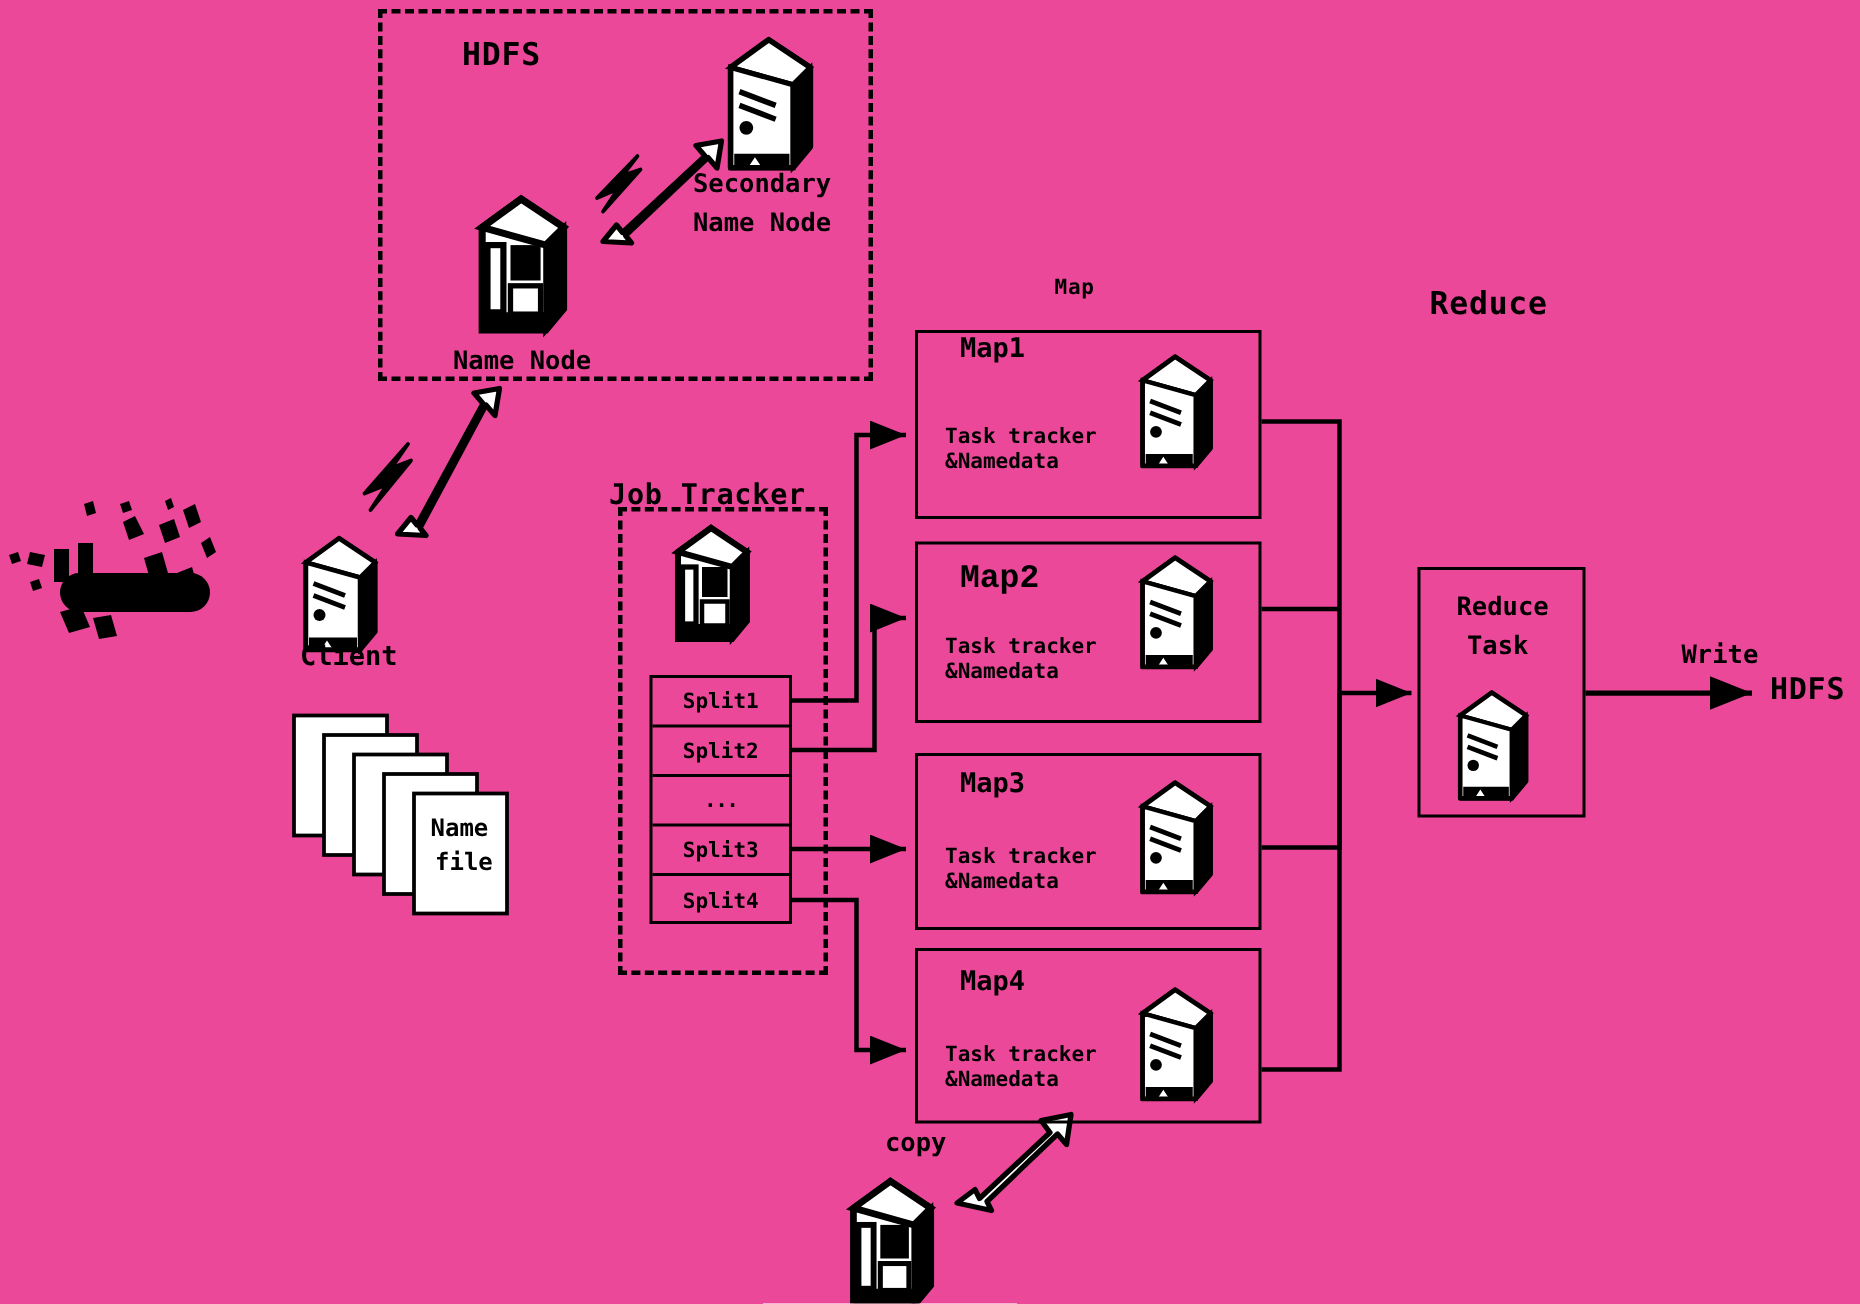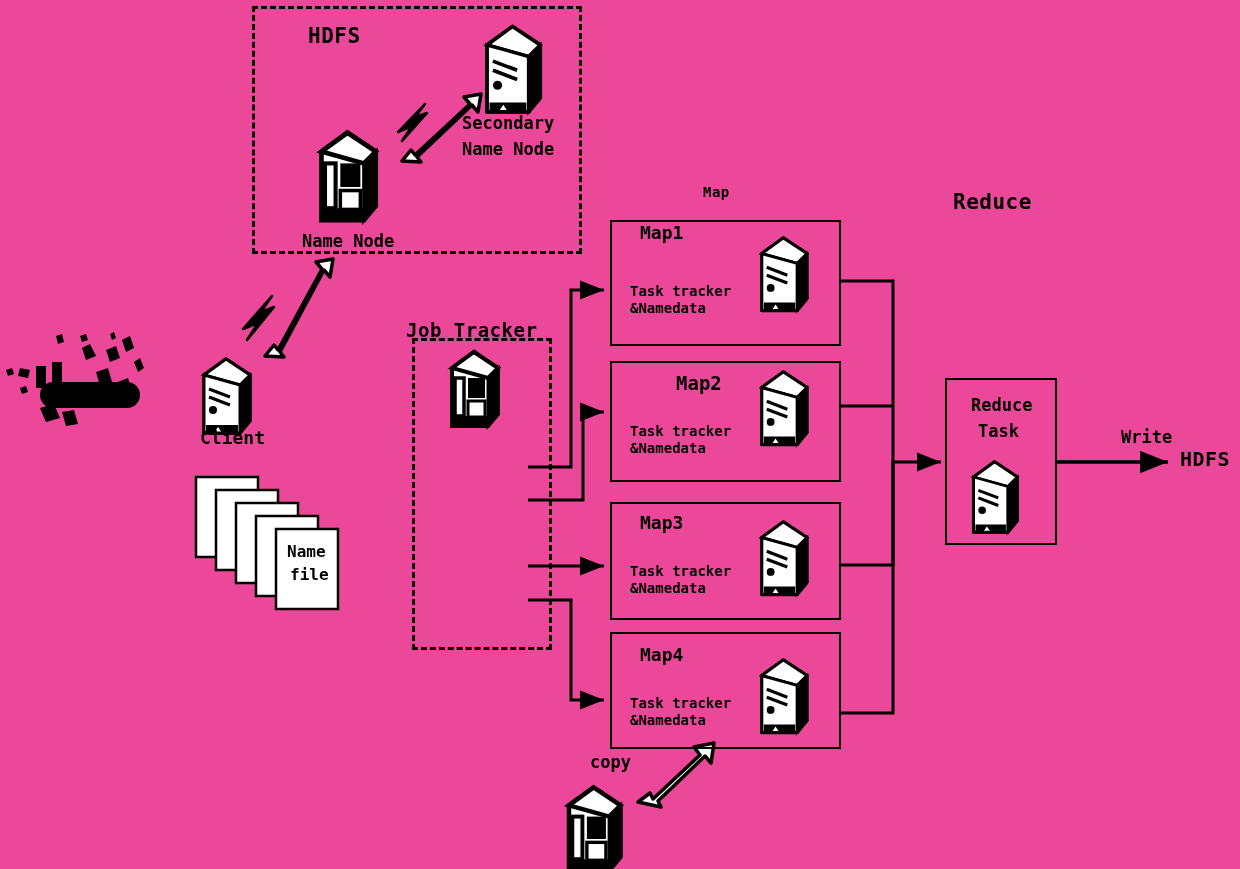--- a/index.html
+++ b/index.html
@@ -179,30 +179,47 @@
   <div class="lbl" style="left:302px; top:232px; font-size:17px; font-weight:bold;">Name Node</div>
 
   <div class="lbl" style="left:200px; top:428px; font-size:18px; font-weight:bold;">Client</div>
 
   <div class="lbl" style="left:287px; top:543px; font-size:16px; font-weight:bold;">Name</div>
   <div class="lbl" style="left:290px; top:566px; font-size:16px; font-weight:bold;">file</div>
 
   <div class="lbl title-b" style="left:406px; top:320px; font-size:19px;">Job Tracker</div>
   <div class="box-dashed" style="left:412px; top:338px; width:140px; height:312px;"></div>
 
+  <div class="box-solid" style="left:433px; top:450px; width:95px; height:166px;">
+    <div style="height:33px; border-bottom:2px solid #000; box-sizing:border-box; display:flex; align-items:center; justify-content:center;">
+      <span style="font-size:14px; font-weight:bold;">Split1</span>
+    </div>
+    <div style="height:33px; border-bottom:2px solid #000; box-sizing:border-box; display:flex; align-items:center; justify-content:center;">
+      <span style="font-size:14px; font-weight:bold;">Split2</span>
+    </div>
+    <div style="height:33px; border-bottom:2px solid #000; box-sizing:border-box; display:flex; align-items:center; justify-content:center;">
+      <span style="font-size:14px; font-weight:bold; letter-spacing:-1px;">...</span>
+    </div>
+    <div style="height:33px; border-bottom:2px solid #000; box-sizing:border-box; display:flex; align-items:center; justify-content:center;">
+      <span style="font-size:14px; font-weight:bold;">Split3</span>
+    </div>
+    <div style="height:33px; box-sizing:border-box; display:flex; align-items:center; justify-content:center;">
+      <span style="font-size:14px; font-weight:bold;">Split4</span>
+    </div>
+  </div>
 
   <div class="lbl title-b" style="left:703px; top:184px; font-size:14px;">Map</div>
 
   <div class="box-solid" style="left:610px; top:220px; width:231px; height:126px;"></div>
   <div class="lbl" style="left:640px; top:223px; font-size:18px; font-weight:bold;">Map1</div>
   <div class="lbl" style="left:630px; top:283px; font-size:14px; font-weight:bold;">Task tracker</div>
   <div class="lbl" style="left:630px; top:300px; font-size:14px; font-weight:bold;">&amp;Namedata</div>
 
   <div class="box-solid" style="left:610px; top:361px; width:231px; height:121px;"></div>
-  <div class="lbl" style="left:676px; top:373px; font-size:19px; font-weight:bold;">Map2</div>
+  <div class="lbl" style="left:640px; top:373px; font-size:22px; font-weight:bold;font-family:Liberation Mono, monospace;">Map2</div>
   <div class="lbl" style="left:630px; top:423px; font-size:14px; font-weight:bold;">Task tracker</div>
   <div class="lbl" style="left:630px; top:440px; font-size:14px; font-weight:bold;">&amp;Namedata</div>
 
   <div class="box-solid" style="left:610px; top:502px; width:231px; height:118px;"></div>
   <div class="lbl" style="left:640px; top:513px; font-size:18px; font-weight:bold;">Map3</div>
   <div class="lbl" style="left:630px; top:563px; font-size:14px; font-weight:bold;">Task tracker</div>
   <div class="lbl" style="left:630px; top:580px; font-size:14px; font-weight:bold;">&amp;Namedata</div>
 
   <div class="box-solid" style="left:610px; top:632px; width:231px; height:117px;"></div>
   <div class="lbl" style="left:640px; top:645px; font-size:18px; font-weight:bold;">Map4</div>

